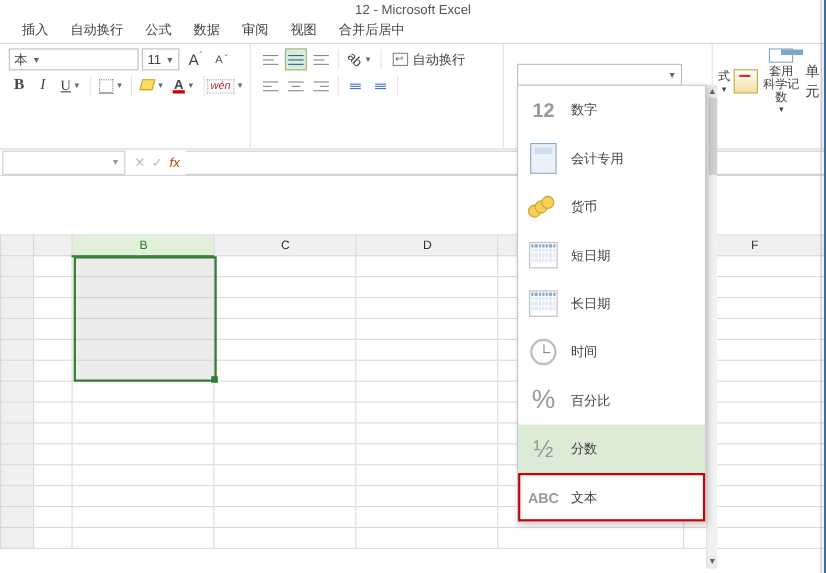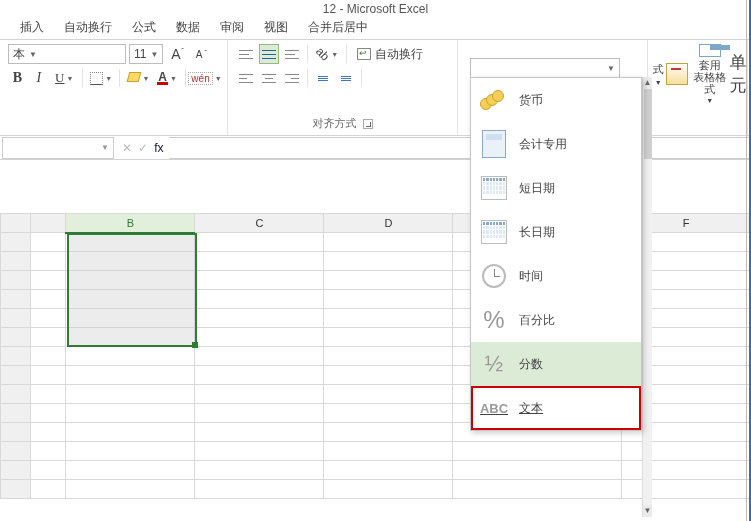--- a/index.html
+++ b/index.html
@@ -53,31 +53,31 @@
 .colB { width: 130px; }
 .colC { width: 130px; }
 .colD { width: 130px; }
 .colE { width: 170px; }
 .colF { width: 130px; }
 .sel-range { position: absolute; border: 2px solid #2e7d32; background: rgba(200,200,200,0.35); pointer-events: none; }
 .sel-handle { position: absolute; width: 6px; height: 6px; background: #2e7d32; right: -3px; bottom: -3px; }
 .dropdown { position: absolute; top: 77px; left: 470px; width: 172px; background: #fff; border: 1px solid #c6c6c6; box-shadow: 2px 2px 6px rgba(0,0,0,0.2); z-index: 50; }
 .dd-item { display: flex; align-items: center; height: 44px; padding: 0 8px; gap: 10px; cursor: pointer; }
 .dd-item:hover, .dd-item.hover { background: #dcebd6; }
-.dd-item.highlight { outline: 2px solid #c00; outline-offset: -2px; text-decoration: underline; }
+.dd-item.highlight { outline: 2px solid #c00; outline-offset: -2px; }
 .dd-item .dd-label { font-size: 12px; color: #444; }
 .dd-icon { width: 30px; height: 30px; display: flex; align-items: center; justify-content: center; color: #888; font-size: 18px; font-family: "Times New Roman", serif; }
 .scrollbar-v { position: absolute; top: 77px; left: 642px; width: 10px; height: 440px; background: #f1f1f1; border-left: 1px solid #ddd; z-index: 49; }
 .scrollbar-v .up, .scrollbar-v .down { height: 12px; text-align: center; font-size: 8px; color: #666; background: #eaeaea; line-height: 12px; }
 .scrollbar-v .thumb { position: absolute; top: 12px; left: 1px; width: 8px; height: 70px; background: #cfcfcf; }
 .number-dd { position: absolute; top: 58px; left: 470px; width: 150px; height: 20px; border: 1px solid #bdbdbd; background: #fff; display: flex; align-items: center; justify-content: flex-end; padding: 0 4px; z-index: 48; }
 .number-dd .arr { font-size: 8px; color: #666; }
 .right-edge { position: absolute; top: 0; right: 0; width: 2px; height: 100%; background: #3a6ea5; }
 .right-edge2 { position: absolute; top: 0; right: 4px; width: 1px; height: 100%; background: #bbb; }
-.pinyin { font-size: 10px; color: #a33; border: 1px dotted #aaa; padding: 0 2px; }
+.pinyin { font-size: 10px; color: #a33; border: 1px dotted #aaa; padding: 0 2px; font-style: italic; }
 .border-icon { width: 13px; height: 13px; border: 1px dotted #888; border-bottom: 1.5px solid #555; }
 .fill-icon { width: 14px; height: 12px; position: relative; }
 .fill-icon::before { content: ""; position: absolute; width: 10px; height: 8px; background: #ffd966; border: 1px solid #c9a227; transform: skewX(-15deg); left: 1px; }
 .fontcolor-icon { font-weight: bold; border-bottom: 3px solid #c00; line-height: 10px; font-size: 12px; padding: 0 1px; }
 .indent-icon { display: flex; flex-direction: column; gap: 1px; }
 .indent-icon span { width: 10px; height: 1px; background: #4472c4; }
 .orient-icon { font-size: 12px; transform: rotate(45deg); color: #444; }
 .currency-stack { position: relative; width: 28px; height: 24px; }
 .currency-stack .coin { position: absolute; width: 12px; height: 12px; border-radius: 50%; background: #f6cf56; border: 1px solid #caa32a; }
 .calc-icon { width: 24px; height: 28px; border: 1px solid #8aa8c8; background: #eaf1f8; position: relative; }
@@ -230,64 +230,60 @@
         <div class="sm-btn">
             <span class="indent-icon">
               <span></span>
               <span></span>
               <span></span>
             </span>
           </div>
         <span class="sep"></span>
       </div>
     </div>
-    <div class="group-label">
-        <span>对齐方式</span>
-        <span class="dlg-launcher"></span>
-      </div>
   </div>
 
   <div class="group" style="width:190px"></div>
 
   <div class="group" style="width:100px;padding-left:4px;padding-right:2px">
     <div class="row" style="gap:2px">
       <div class="big-btn" style="width:14px">
         <span style="font-size:11px">式</span>
         <span class="arr" style="font-size:7px">▼</span>
       </div>
       <div class="big-btn" style="width:22px;position:relative">
         <div class="bicon cfmt"></div>
       </div>
       <div class="big-btn" style="width:44px">
         <div class="bicon tblfmt" style="position:relative"></div>
         <span style="white-space:pre-line;line-height:1.1">套用
-表格格式</span>
+科学记数</span>
         <span class="arr" style="font-size:7px">▼</span>
       </div>
       <div class="big-btn" style="width:14px">
-        <span style="font-size:17px">单元</span>
+        <span style="font-size:13px">单元</span>
       </div>
     </div>
   </div>
 </div>
 
 <div class="number-dd">
   <span></span>
   <span class="arr">▼</span>
 </div>
 
 <div class="formula-bar">
   <div class="name-box">
     <span></span>
     <span class="arr" style="font-size:8px;color:#999">▼</span>
   </div>
   <div class="fx-btns">
     <span style="color:#bbb">✕</span>
     <span style="color:#bbb">✓</span>
-    <span style="color:#0f172a">fx</span>
+    <span style="font-style:italic;color:#c2410c">fx</span>
   </div>
   <div class="fx-input"></div>
 </div>
 
 <div class="sheet">
   <div style="height:48px"></div>
   <table class="grid">
     <tbody>
         <tr>
       <th class="rowh"></th>
@@ -428,37 +424,43 @@
   </tbody>
     </table>
 
   <div class="sel-range" style="top:68px;left:67px;width:130px;height:114px">
     <div class="sel-handle"></div>
   </div>
 </div>
 
 <div class="dropdown">
   <div class="dd-item">
+    <div class="dd-icon" style="font-weight:bold;color:#999">
+        <span>12</span>
+      </div>
+    <span class="dd-label">数字</span>
+  </div>
+  <div class="dd-item">
+    <div class="dd-icon">
+        <div class="calc-icon"></div>
+      </div>
+    <span class="dd-label">会计专用</span>
+  </div>
+  <div class="dd-item">
     <div class="dd-icon">
         <div class="currency-stack">
           <div class="coin" style="left:0;top:10px"></div>
           <div class="coin" style="left:6px;top:6px"></div>
           <div class="coin" style="left:12px;top:2px"></div>
         </div>
       </div>
     <span class="dd-label">货币</span>
   </div>
   <div class="dd-item">
     <div class="dd-icon">
-        <div class="calc-icon"></div>
-      </div>
-    <span class="dd-label">会计专用</span>
-  </div>
-  <div class="dd-item">
-    <div class="dd-icon">
         <div class="cal-icon">
           <span class="hdr"></span>
           <span class="hdr"></span>
           <span class="hdr"></span>
           <span class="hdr"></span>
           <span class="hdr"></span>
           <span class="hdr"></span>
           <span class="hdr"></span>
           <span></span>
           <span></span>

